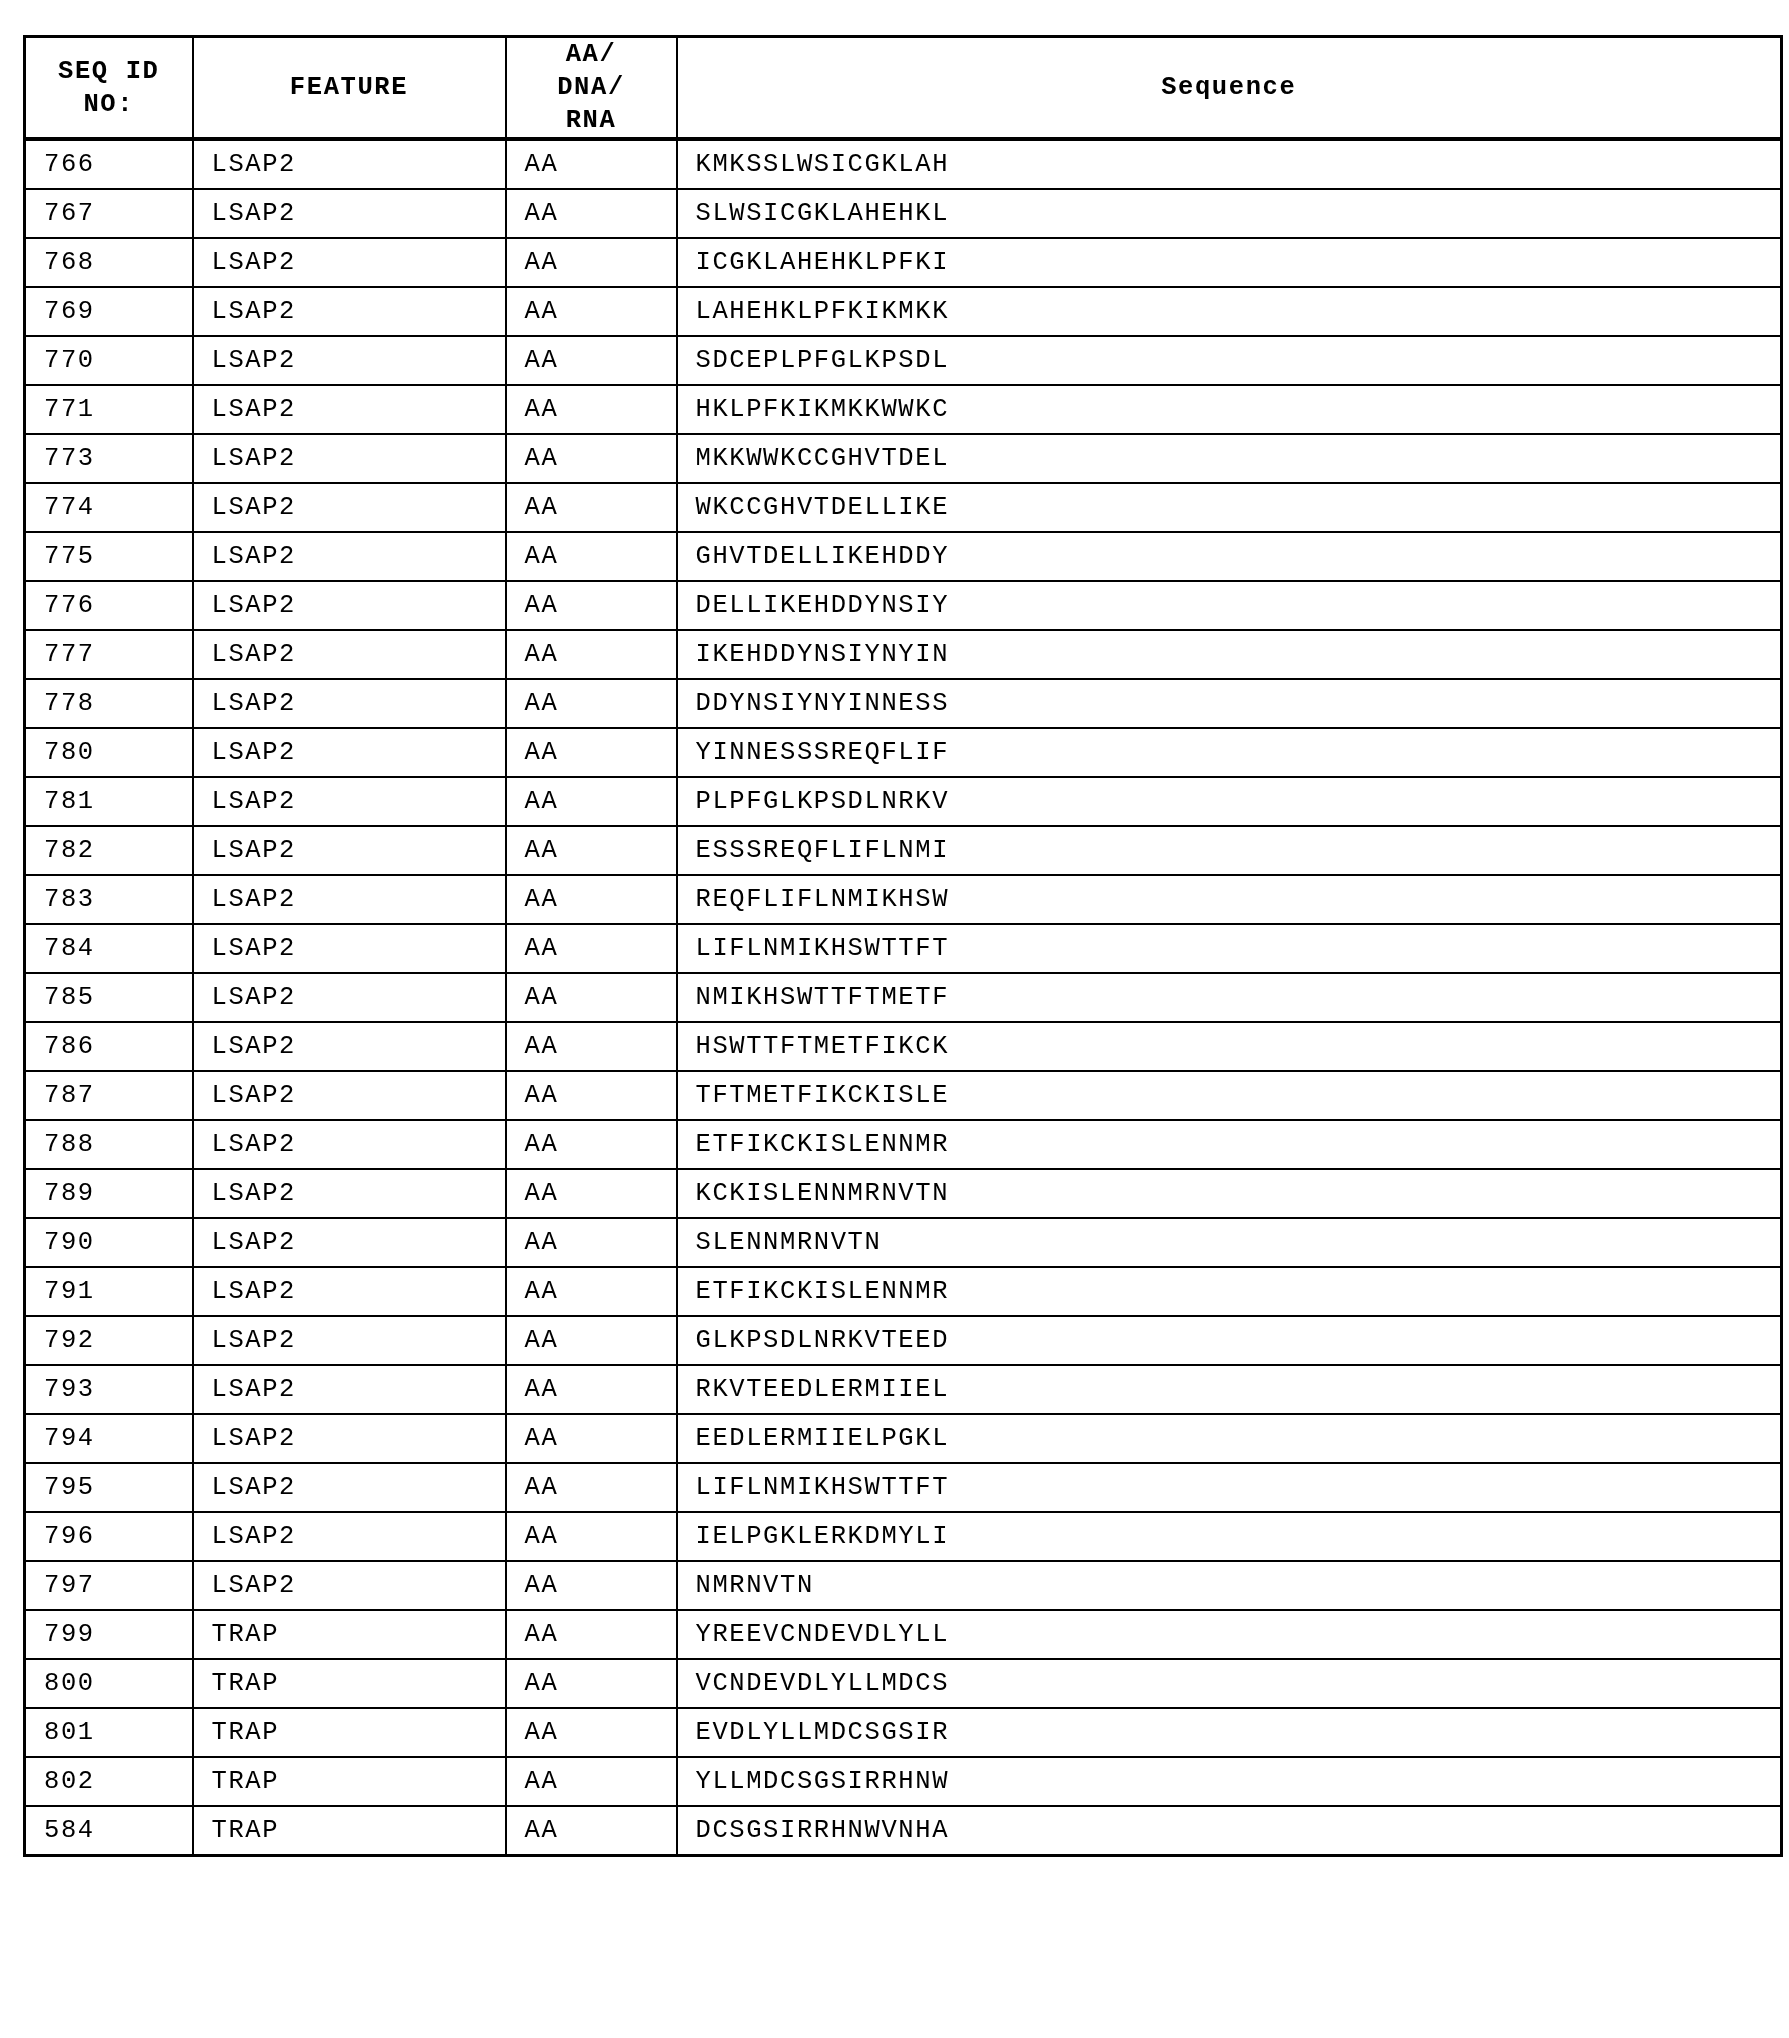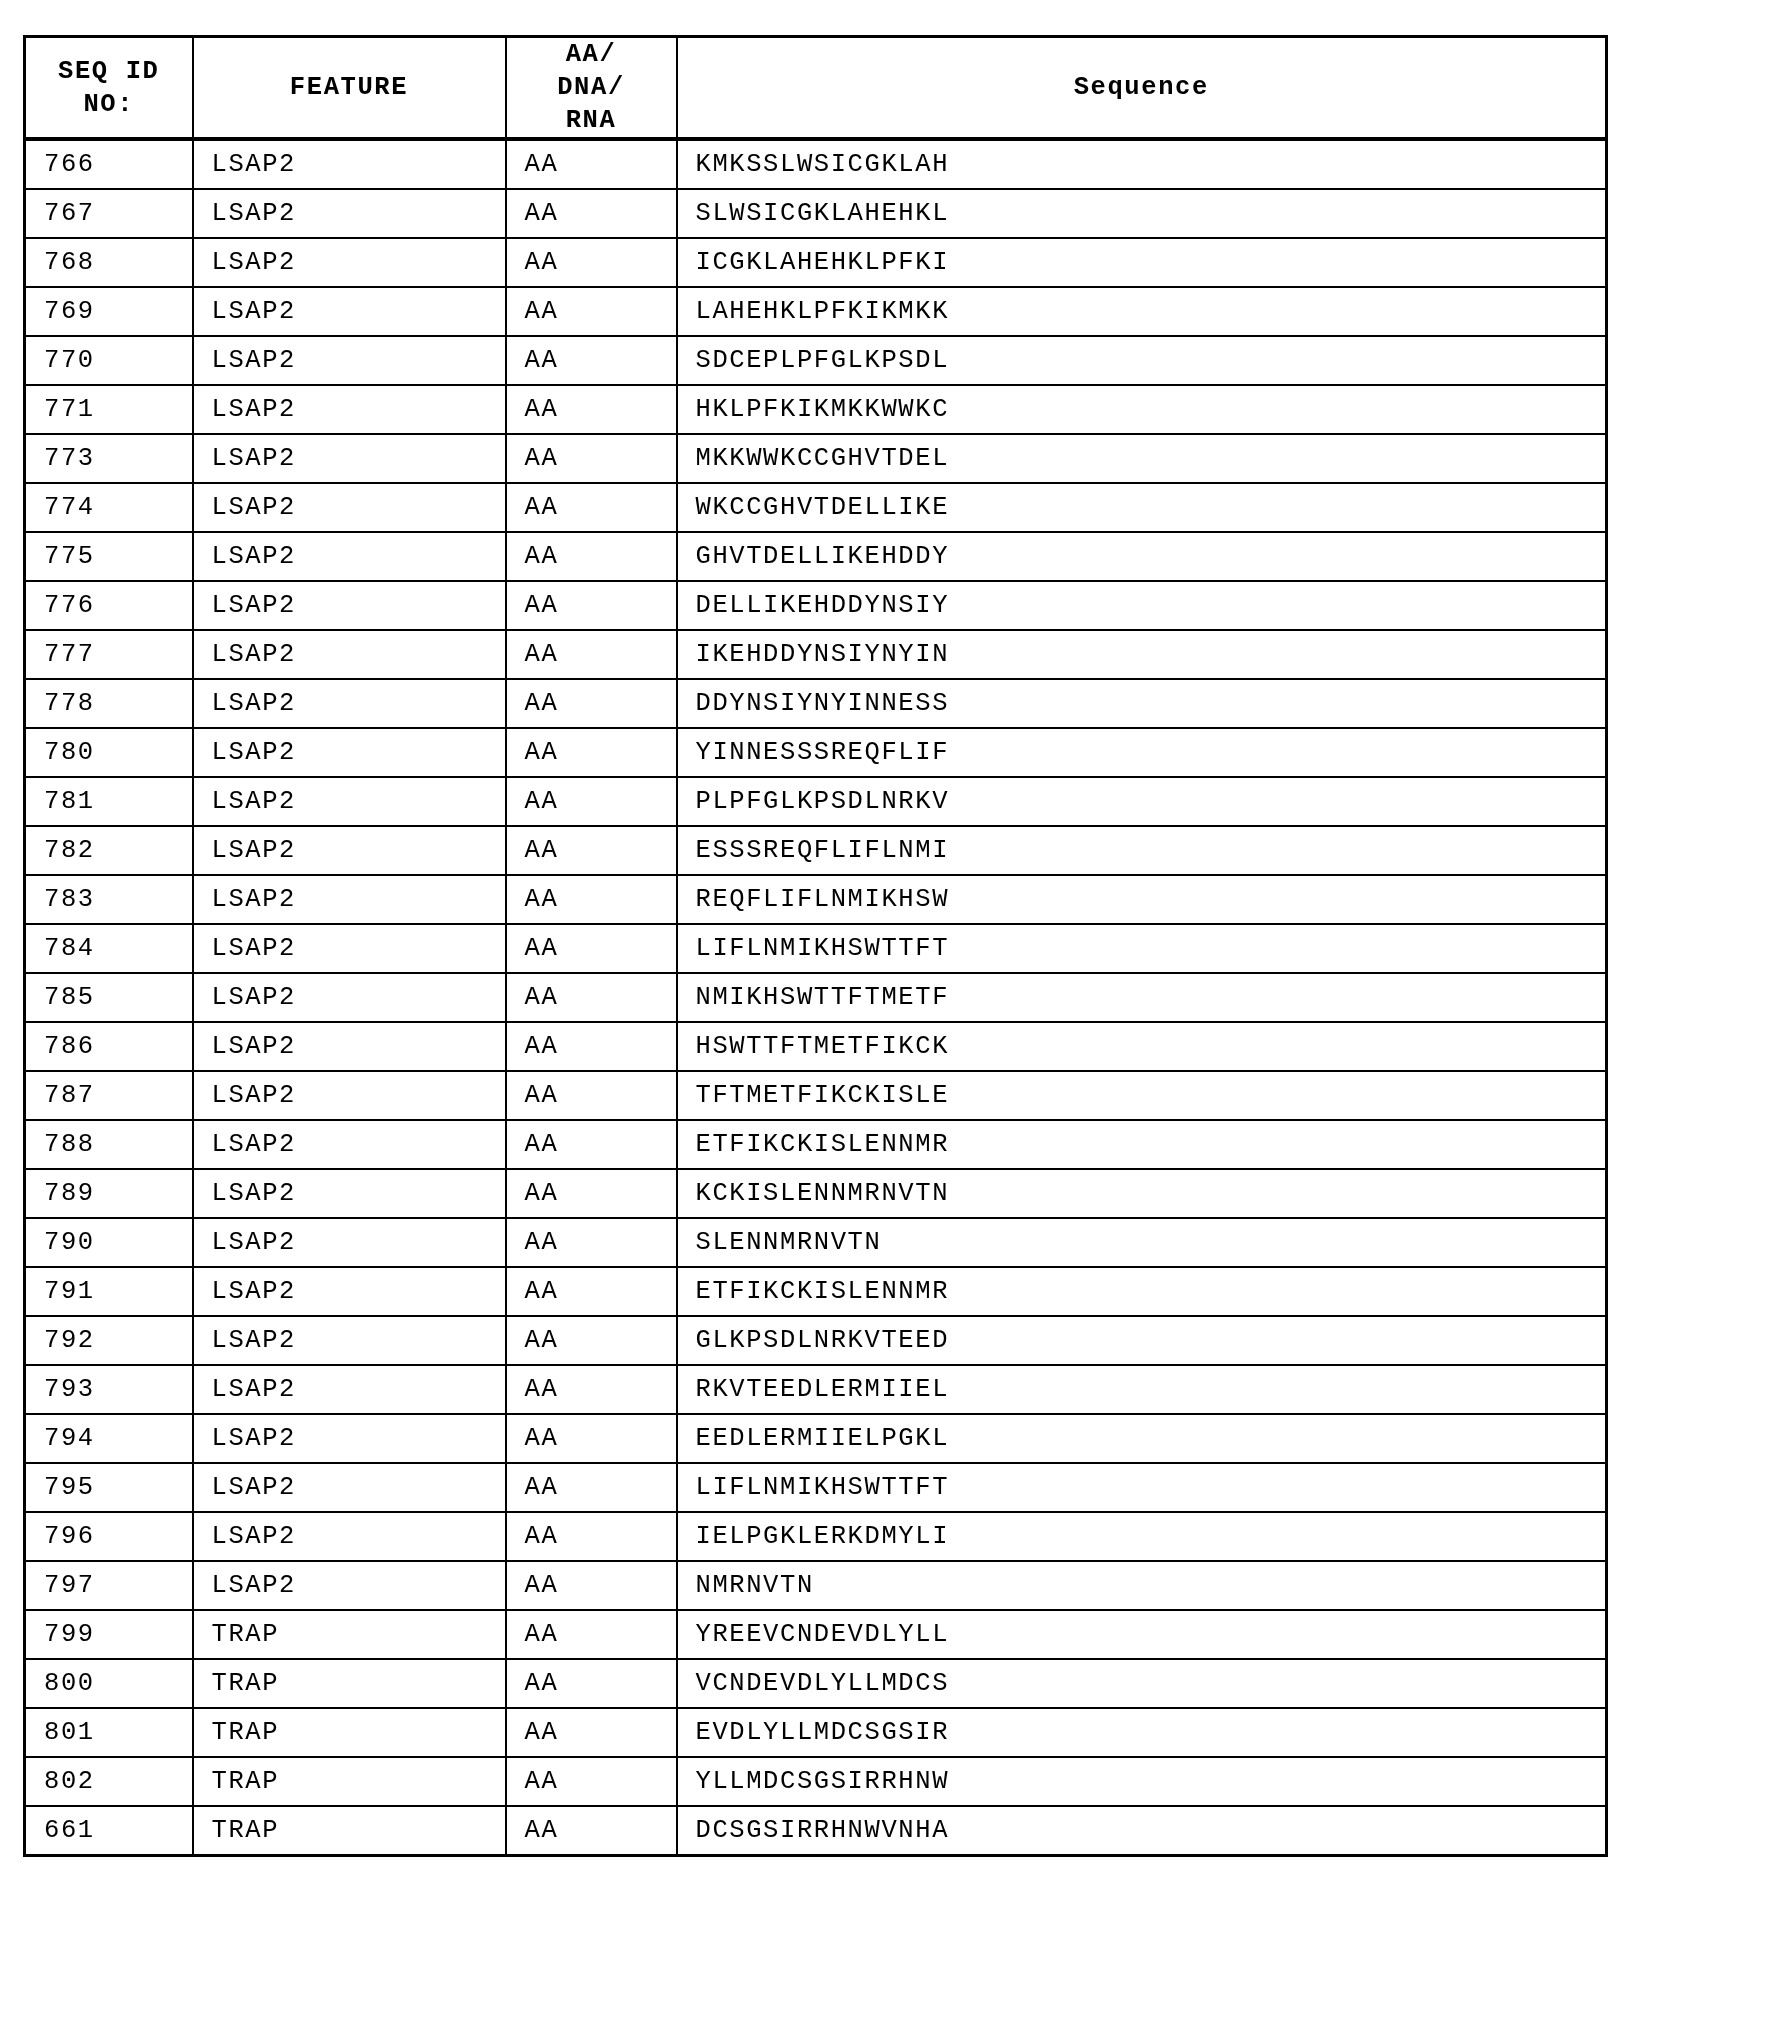--- a/index.html
+++ b/index.html
@@ -12,21 +12,21 @@
     position: relative;
     width: 1790px;
     height: 2039px;
     background: #ffffff;
     overflow: hidden;
   }
   table.seq-table {
     position: absolute;
     left: 23px;
     top: 35px;
-    width: 1585px;
+    width: 1760px;
     border-collapse: collapse;
     table-layout: fixed;
     font-family: "Liberation Mono", "DejaVu Sans Mono", monospace;
     color: #000000;
   }
   table.seq-table, table.seq-table th, table.seq-table td {
     border: 2.5px solid #000000;
   }
   table.seq-table {
     border-width: 3.3px;
@@ -317,21 +317,21 @@
   </tr>
 
   <tr>
     <td>802</td>
     <td>TRAP</td>
     <td>AA</td>
     <td>YLLMDCSGSIRRHNW</td>
   </tr>
 
   <tr>
-    <td>661</td>
+    <td>584</td>
     <td>TRAP</td>
     <td>AA</td>
     <td>DCSGSIRRHNWVNHA</td>
   </tr>
 </tbody>
   </table>
 </div>
 
 
 </body></html>

